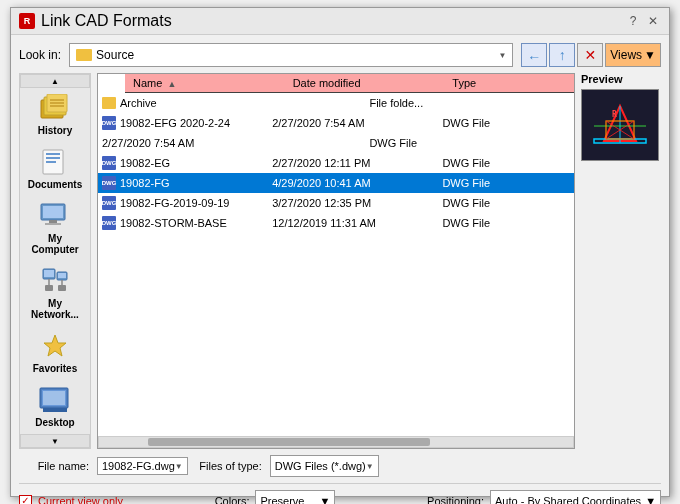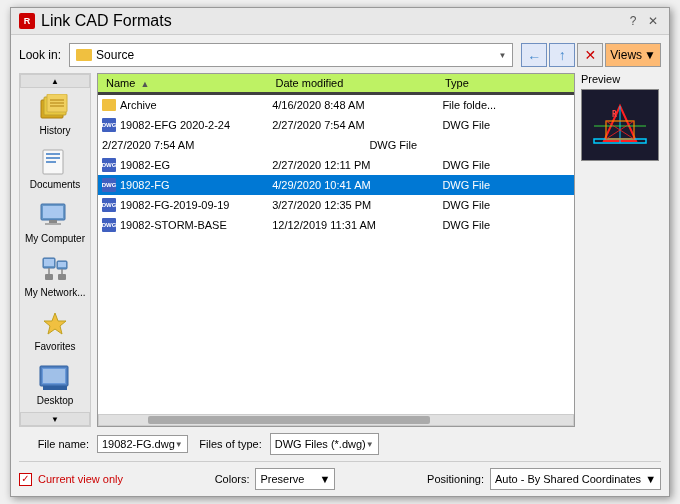--- a/index.html
+++ b/index.html
@@ -167,20 +167,21 @@
     }
     .sidebar-item {
       display: flex;
       flex-direction: column;
       align-items: center;
       padding: 6px 4px;
       cursor: pointer;
       width: 100%;
       text-align: center;
       gap: 3px;
+      font-weight: bold;
     }
     .sidebar-item-icon {
       width: 32px;
       height: 28px;
       display: flex;
       align-items: center;
       justify-content: center;
     }
     .sidebar-item-label {
       font-size: 10px;
@@ -189,23 +190,24 @@
     .file-panel {
       flex: 1;
       display: flex;
       flex-direction: column;
       border: 1px solid #999;
       background: white;
       overflow: hidden;
     }
     .file-list-header {
       display: flex;
-      background: #bef264;
-      border-bottom: 3px solid #404040;
+      background: #fca5a5;
+      border-bottom: 1px solid #404040;
       padding: 2px 4px;
+      margin-left: 27px;
     }
     .file-list-header-col {
       font-size: 11px;
       font-weight: normal;
       padding: 1px 4px;
       color: #000;
       cursor: pointer;
       user-select: none;
     }
     .col-name { flex: 2; }
@@ -267,20 +269,21 @@
     }
     .preview-panel {
       width: 80px;
       display: flex;
       flex-direction: column;
       gap: 4px;
     }
     .preview-label {
       font-size: 11px;
       color: #000;
+      font-weight: bold;
     }
     .preview-box {
       width: 78px;
       height: 72px;
       background: #1a1a2e;
       border: 1px solid #888;
       display: flex;
       align-items: center;
       justify-content: center;
       overflow: hidden;
@@ -534,21 +537,20 @@
             <span>Type</span>
           </div>
         </div>
         <div class="file-list-body">
 
         <div class="file-row">
               <div class="file-row-name">
                 <div class="file-icon-folder"></div>
                 <span>Archive</span>
               </div>
-              <div class="file-row-date">4/16/2020 8:48 AM</div>
               <div class="file-row-type">File folde...</div>
             </div>
             <div class="file-row">
               <div class="file-row-name">
                 <div class="file-icon-dwg">DWG</div>
                 <span>19082-EFG 2020-2-24</span>
               </div>
               <div class="file-row-date">2/27/2020 7:54 AM</div>
               <div class="file-row-type">DWG File</div>
             </div>

